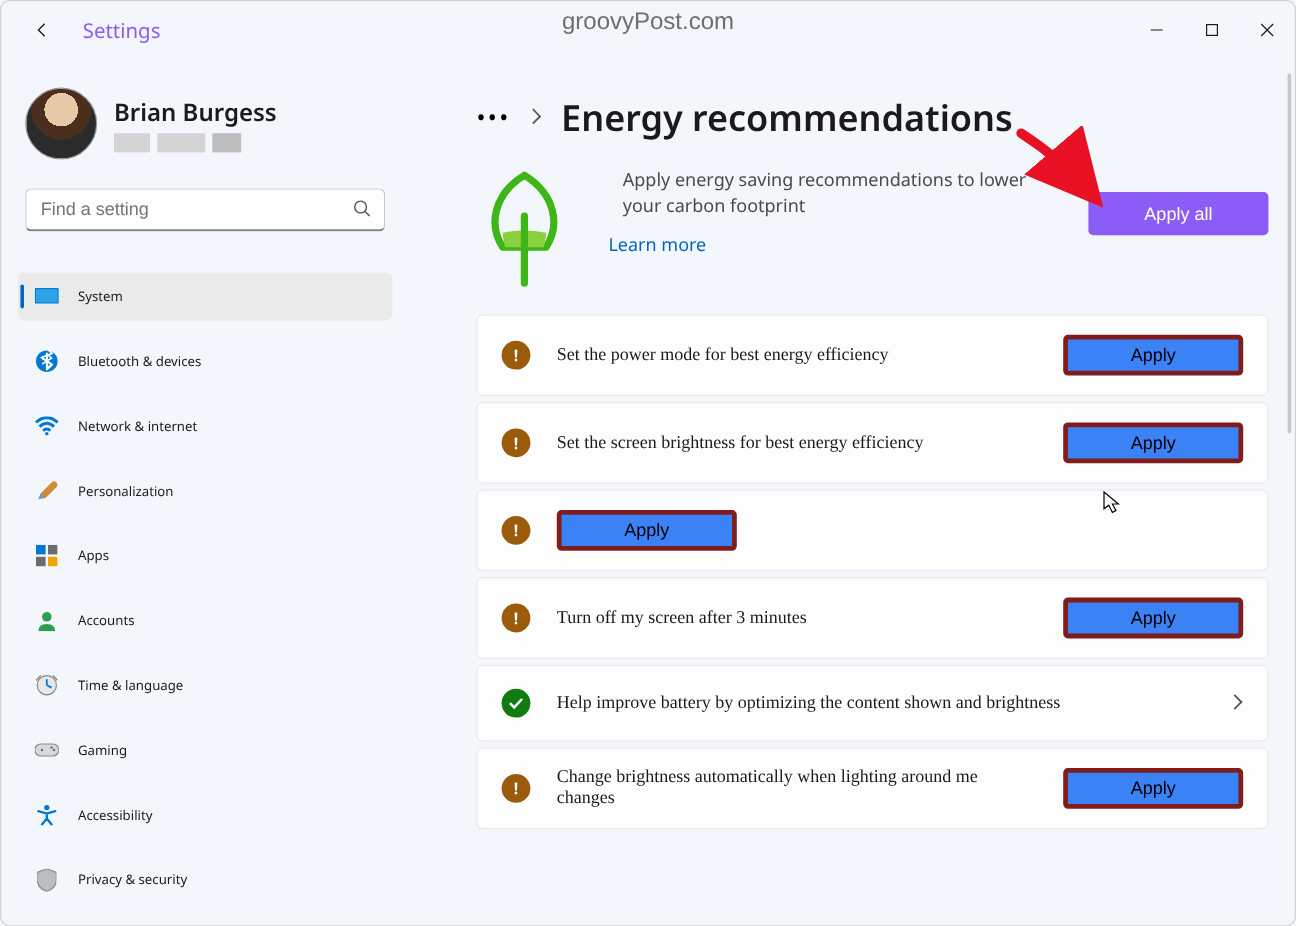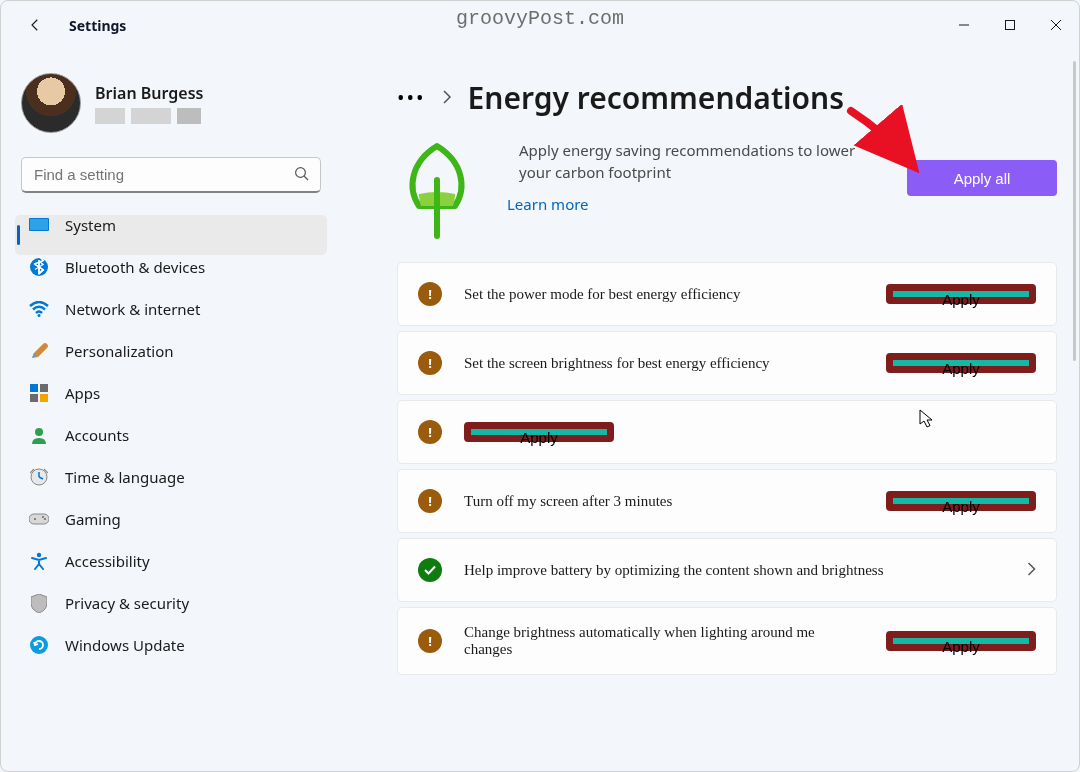--- a/index.html
+++ b/index.html
@@ -16,42 +16,42 @@
   }
   
   .titlebar {
     height: 48px;
     display: flex;
     align-items: center;
     padding-left: 20px;
     position: relative;
   }
   .back-btn { width: 28px; height: 28px; display:flex; align-items:center; justify-content:center; cursor:pointer; }
-  .title-text { font-size: 14px; margin-left: 20px; color:#0f172a;font-weight:bold; }
-  .watermark { position:absolute; left:50%; transform:translateX(-50%); top:6px; font-family: Liberation Mono, monospace; color:#6e6e6e; font-size:20px; }
+  .title-text { font-size: 17px; margin-left: 20px; color:#8b5cf6; }
+  .watermark { position:absolute; left:50%; transform:translateX(-50%); top:6px; font-family: Liberation Sans, sans-serif; color:#6e6e6e; font-size:20px; }
   .win-controls { position:absolute; right:0; top:0; height:48px; display:flex; }
   .win-btn { width:46px; height:48px; display:flex; align-items:center; justify-content:center; cursor:pointer; }
   
   .layout { display:flex; height:calc(100% - 48px); }
   .sidebar { width: 340px; padding: 24px 14px 10px 14px; display:flex; flex-direction:column; gap:4px; }
   .user-row { display:flex; align-items:center; gap:14px; padding: 0 6px 16px 6px; }
   .avatar { width:60px; height:60px; border-radius:50%; background: radial-gradient(circle at 50% 30%, #e8c9a6 0 28%, #4a2f1e 28% 50%, #2b2b2b 50% 100%); border:1px solid #999; }
-  .user-name { font-size:16px; font-weight:600;text-align:center; }
+  .user-name { font-size:20px; font-weight:600;text-align:center; }
   .user-email { margin-top:4px; display:flex; gap:6px; }
   .redact { background:#d4d4d4; height:16px; display:inline-block; }
   .search-wrap { position:relative; margin: 4px 6px 18px 6px; }
   .search-input {
     width:100%; height:36px; border:1px solid #c6c6c6; border-bottom:2px solid #838383;
     border-radius:5px; padding:0 40px 0 12px; font-size:15px; background:#fdfdfd; outline:none;
   }
   .search-icon { position:absolute; right:10px; top:8px; color:#555; }
   .nav { display:flex; flex-direction:column; gap:2px; }
   .nav-item {
-    display:flex; align-items:flex-start; gap:16px; height:40px; padding:0 10px 0 14px;
-    border-radius:5px; cursor:pointer; font-size:15px; position:relative;
+    display:flex; align-items:center; gap:16px; height:40px; padding:0 10px 0 14px;
+    border-radius:5px; cursor:pointer; font-size:11px; position:relative;margin-top:12px;
   }
   .nav-item.active { background:#eaeaea; }
   .nav-item.active::before {
     content:""; position:absolute; left:2px; top:10px; bottom:10px; width:3px;
     background:#0067c0; border-radius:3px;
   }
   .nav-icon { width:20px; height:20px; display:flex; align-items:center; justify-content:center; }
   
   .main { flex:1; padding: 28px 22px 0 56px; overflow-y:auto; position:relative; }
   .breadcrumb { display:flex; align-items:center; gap:16px; margin-bottom:22px; }
@@ -73,21 +73,21 @@
     background:#fdfdfd; border:1px solid #e9e9e9; border-radius:5px;
     padding:16px 20px; display:flex; align-items:center; gap:22px; min-height:64px;
   }
   .status-dot { width:24px; height:24px; border-radius:50%; flex-shrink:0; display:flex; align-items:center; justify-content:center; color:#fff; font-size:13px; font-weight:700; }
   .status-warn { background:#9a5b0c; }
   .status-ok { background:#107c10; }
   .card-body { flex:1; }
   .card-title { font-size:15px;font-family:Liberation Serif, serif; }
   .card-sub { font-size:13px; color:#6a6a6a; margin-top:2px; line-height:1.4; max-width:400px; }
   .apply-btn {
-    width:150px; height:20px; background:#14b8a6; border:7px solid #7f1d1d;
+    width:150px; height:34px; background:#3b82f6; border:4px solid #7f1d1d;
     border-radius:4px; font-size:15px; cursor:pointer; flex-shrink:0;
   }
   .card-chevron { color:#555; margin-left:10px; }
   
   .scroll-hint { position:absolute; right:3px; top:60px; width:3px; height:300px; background:#c8c8c8; border-radius:3px; }
   
   .annotation-arrow { position:absolute; top:104px; right:154px; pointer-events:none; }
   
   .cursor { position:absolute; top:408px; left:918px; pointer-events:none; }
 </style>

